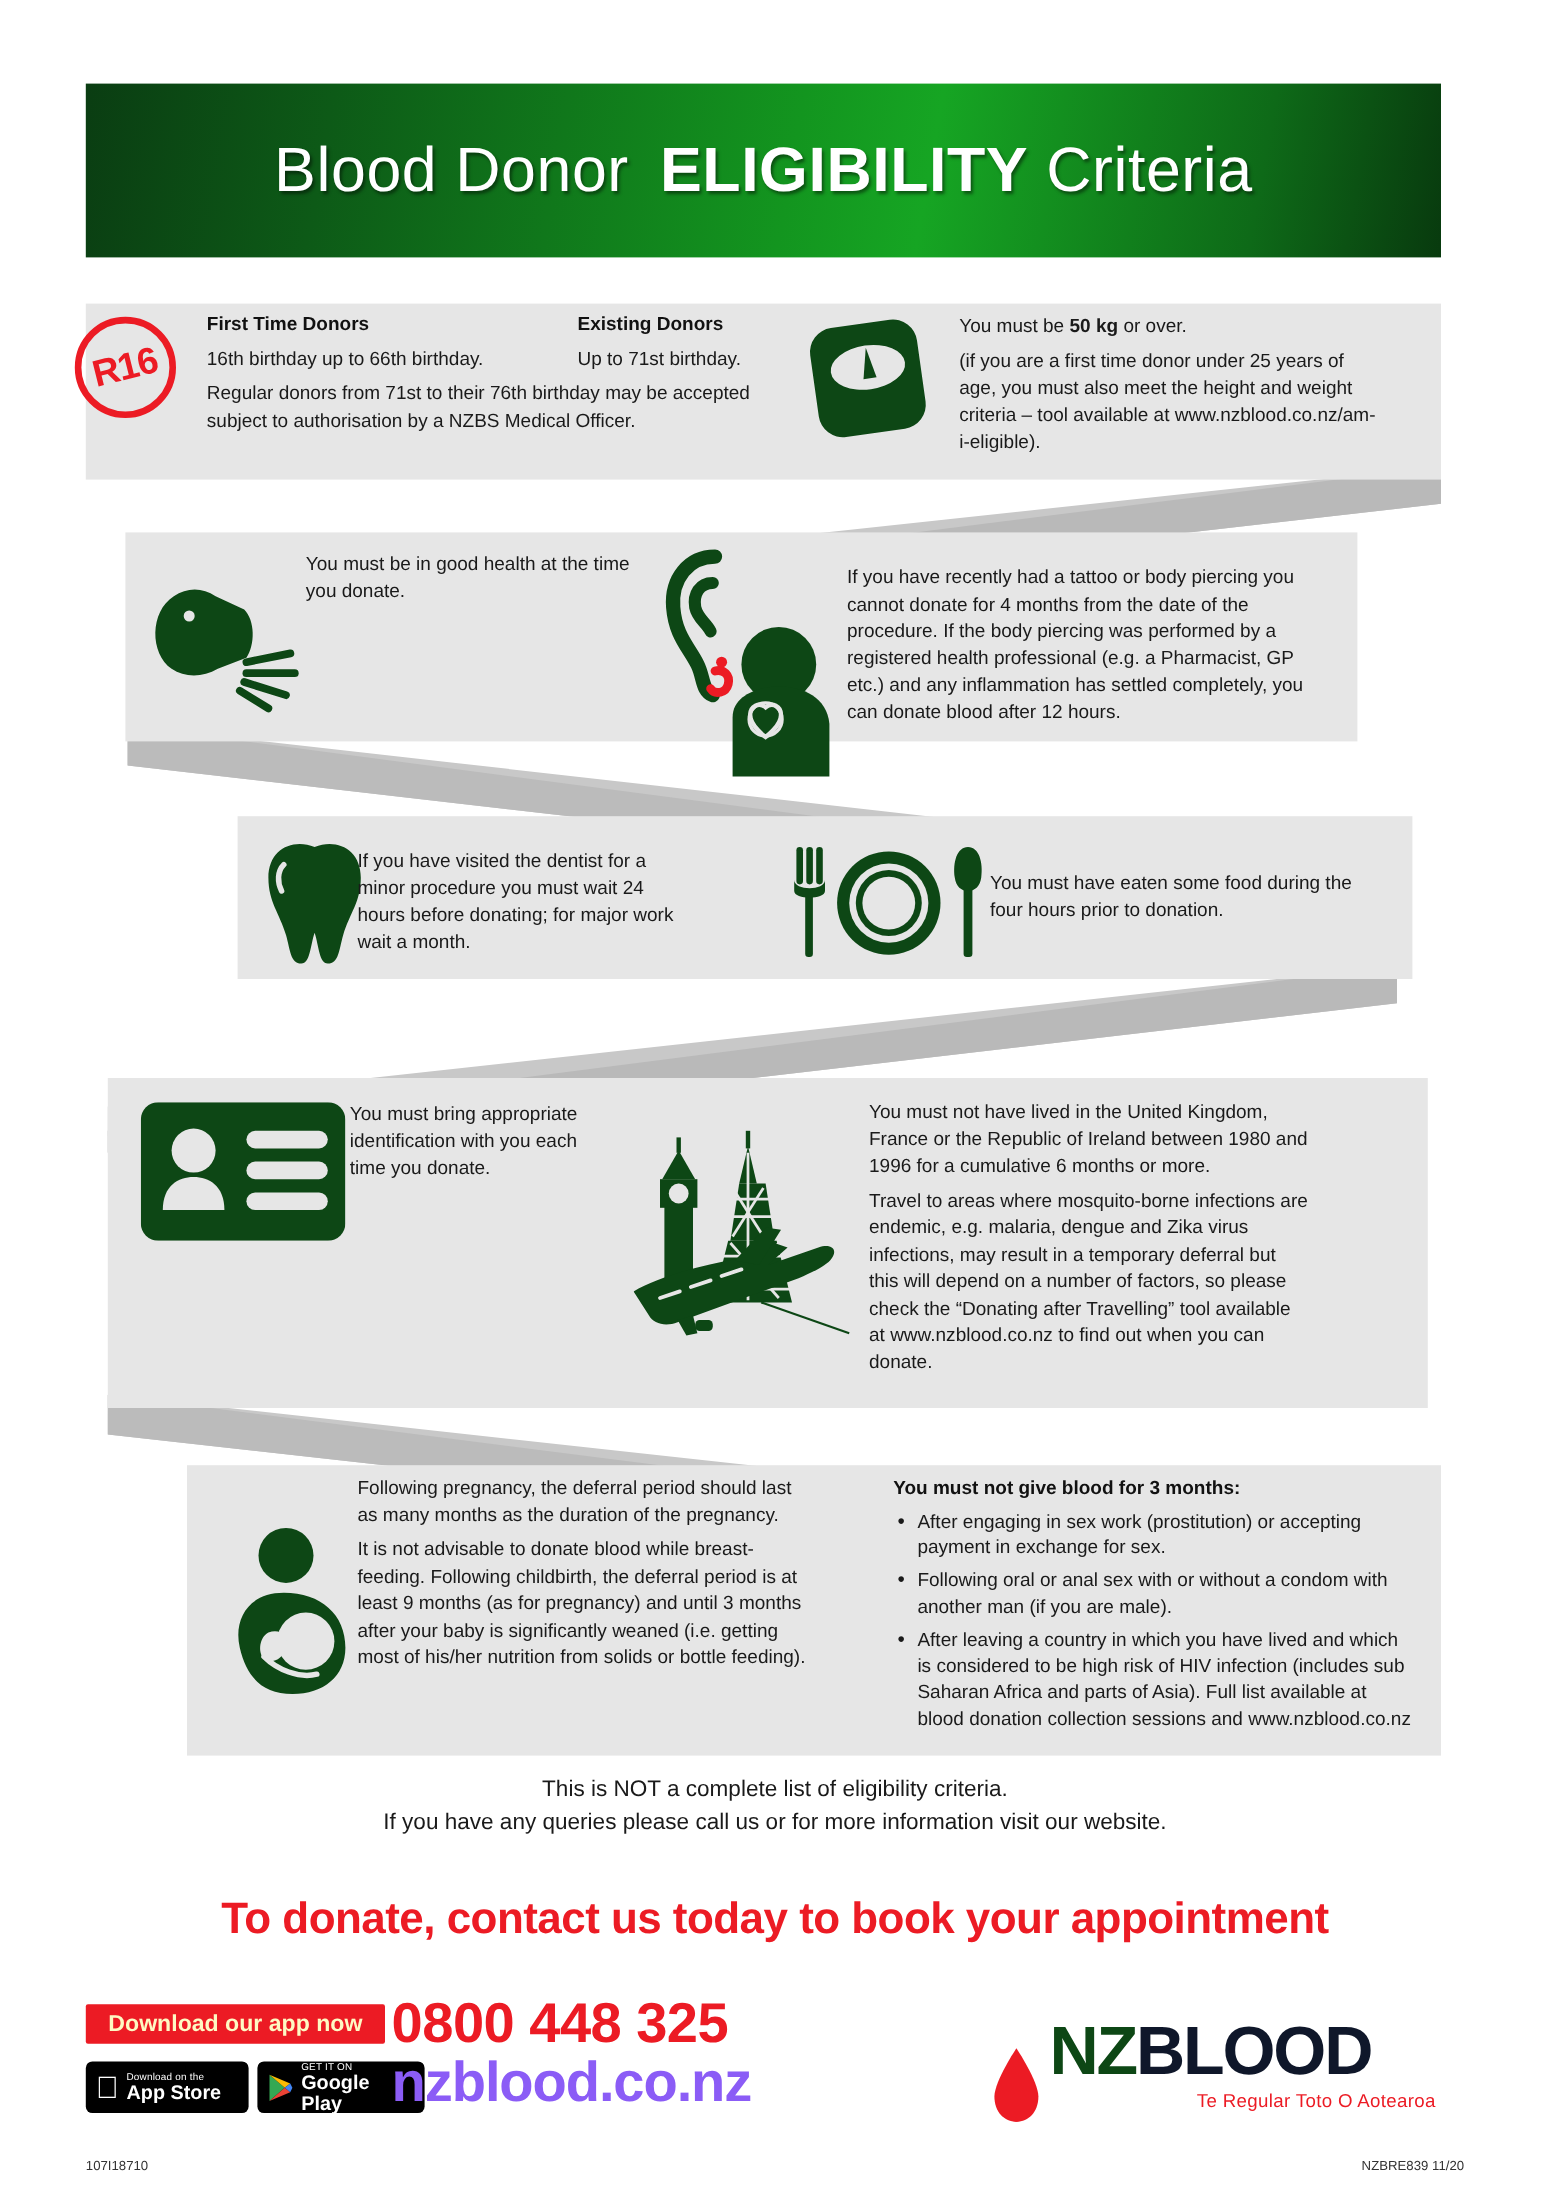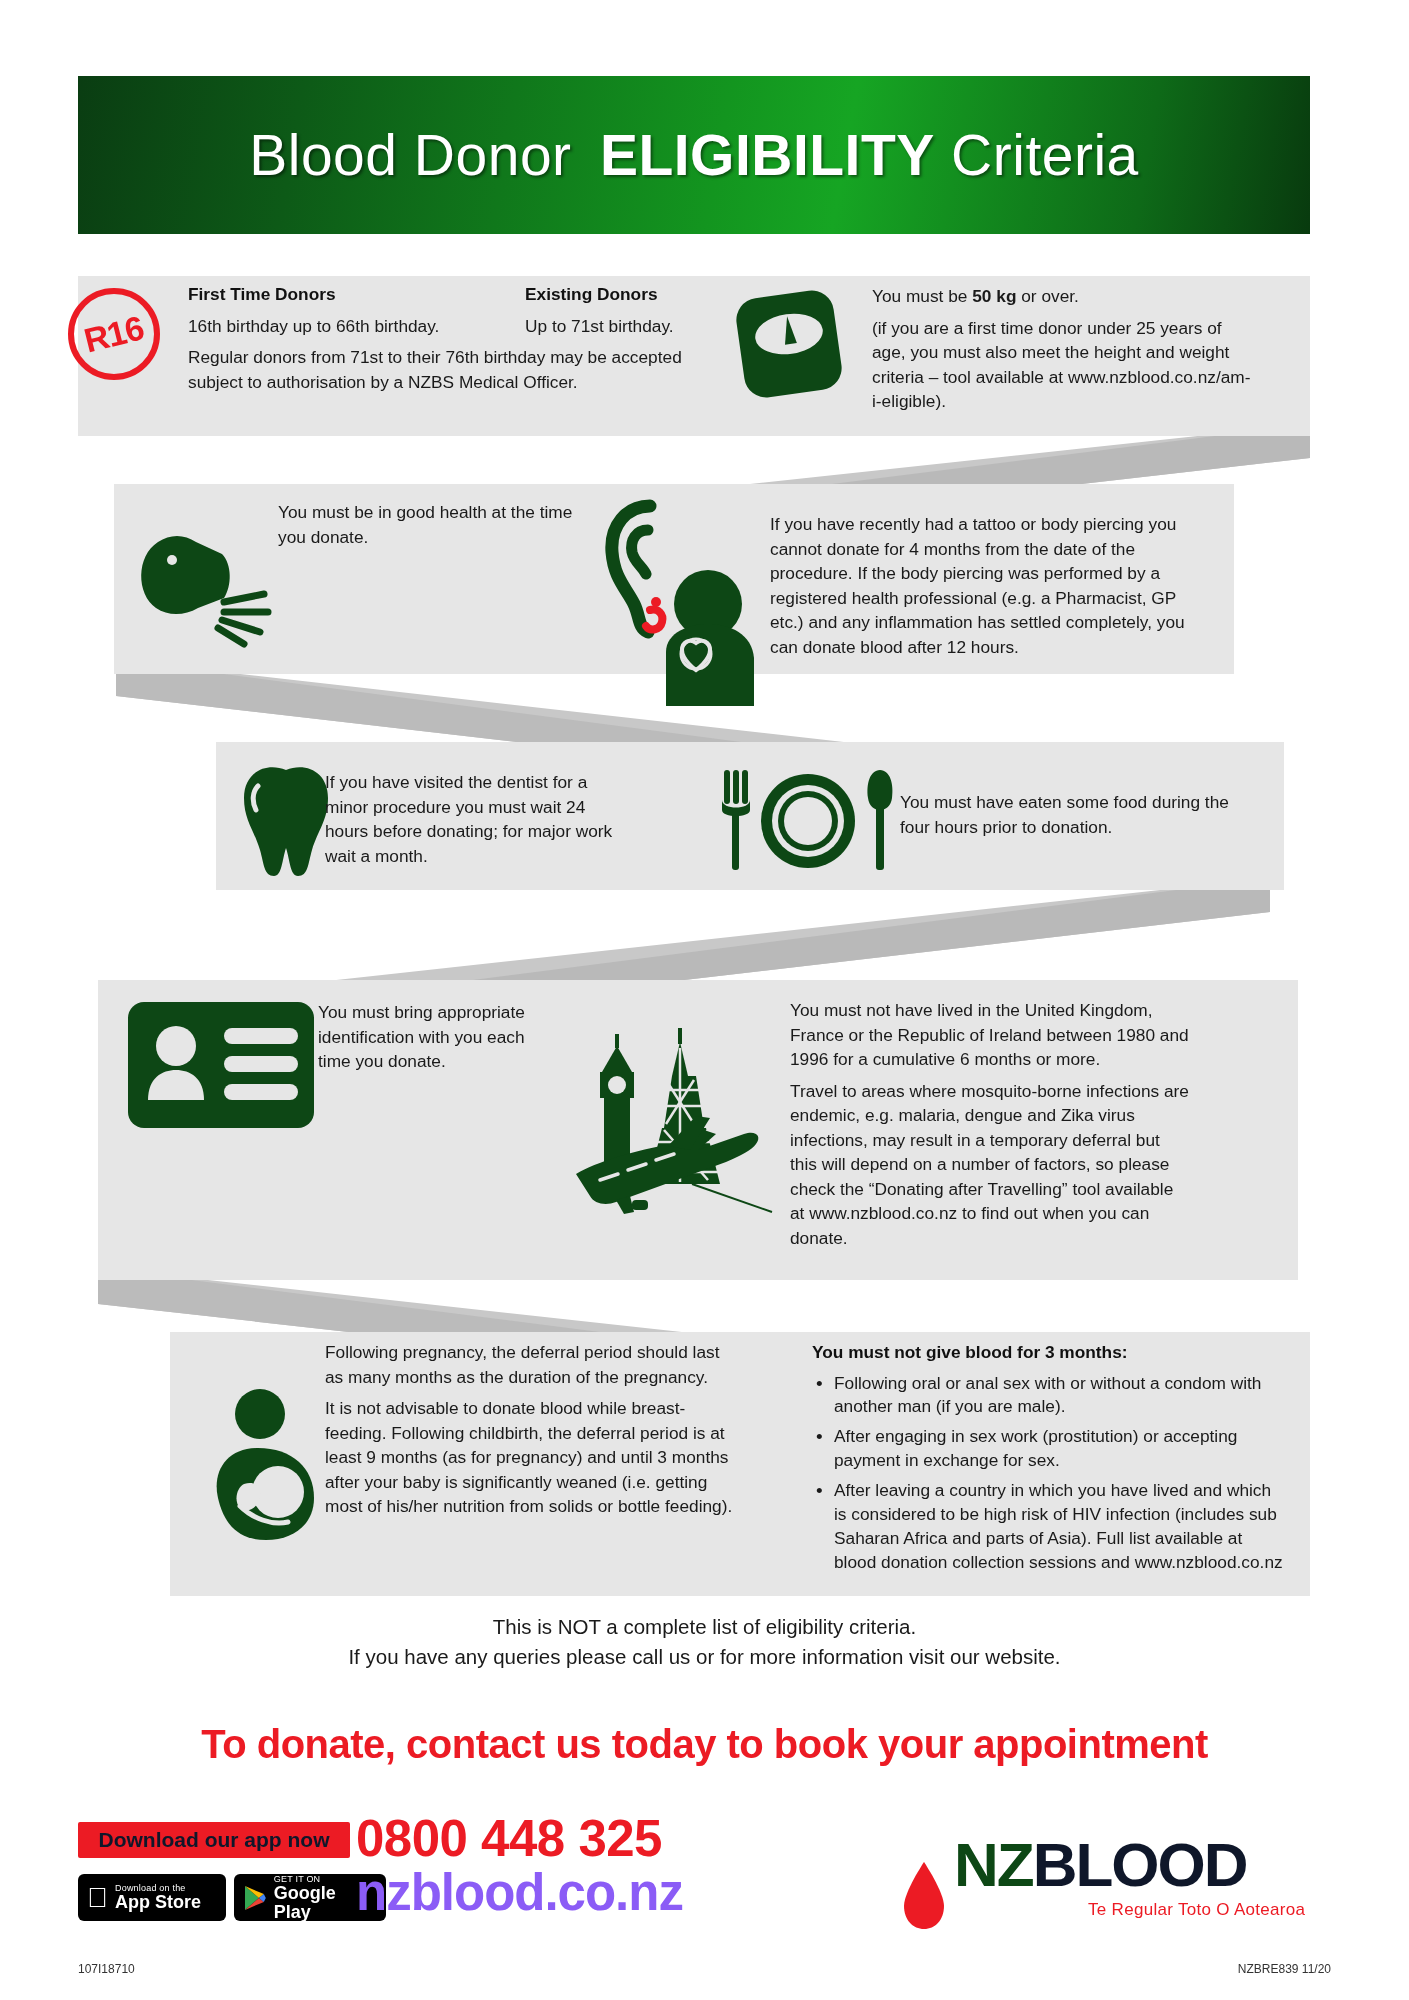--- a/index.html
+++ b/index.html
@@ -122,21 +122,21 @@
     color: #ec1b24;
     font-weight: bold;
     font-size: 40px;
     letter-spacing: -0.5px;
   }
   .app-btn {
     position: absolute;
     left: 78px; top: 1822px;
     width: 272px; height: 36px;
     background: #ec1b24;
-    color: #0f172a;
+    color: #fef9c3;
     font-weight: bold;
     font-size: 21px;
     display: flex; align-items: center; justify-content: center;
     border-radius: 2px;
   }
   .store-badge {
     position: absolute;
     height: 47px;
     background: #000;
     border-radius: 6px;
@@ -402,22 +402,22 @@
   </svg>
 
   <div class="txt" style="position:absolute; left:325px; top:1340px; width:410px; z-index:4;">
     <p>Following pregnancy, the deferral period should last as many months as the duration of the pregnancy.</p>
     <p>It is not advisable to donate blood while breast-feeding. Following childbirth, the deferral period is at least 9 months (as for pregnancy) and until 3 months after your baby is significantly weaned (i.e. getting most of his/her nutrition from solids or bottle feeding).</p>
   </div>
 
   <div class="txt" style="position:absolute; left:812px; top:1340px; width:472px; z-index:4;">
     <div class="sub-head">You must not give blood for 3 months:</div>
     <ul class="bullets">
+      <li>After engaging in sex work (prostitution) or accepting payment in exchange for sex.</li>
       <li>Following oral or anal sex with or without a condom with another man (if you are male).</li>
-      <li>After engaging in sex work (prostitution) or accepting payment in exchange for sex.</li>
       <li>After leaving a country in which you have lived and which is considered to be high risk of HIV infection (includes sub Saharan Africa and parts of Asia). Full list available at blood donation collection sessions and www.nzblood.co.nz</li>
     </ul>
   </div>
 
   <div class="footer-note">
     <div>This is NOT a complete list of eligibility criteria.</div>
     <div>If you have any queries please call us or for more information visit our website.</div>
   </div>
 
   <div class="cta">To donate, contact us today to book your appointment</div>

